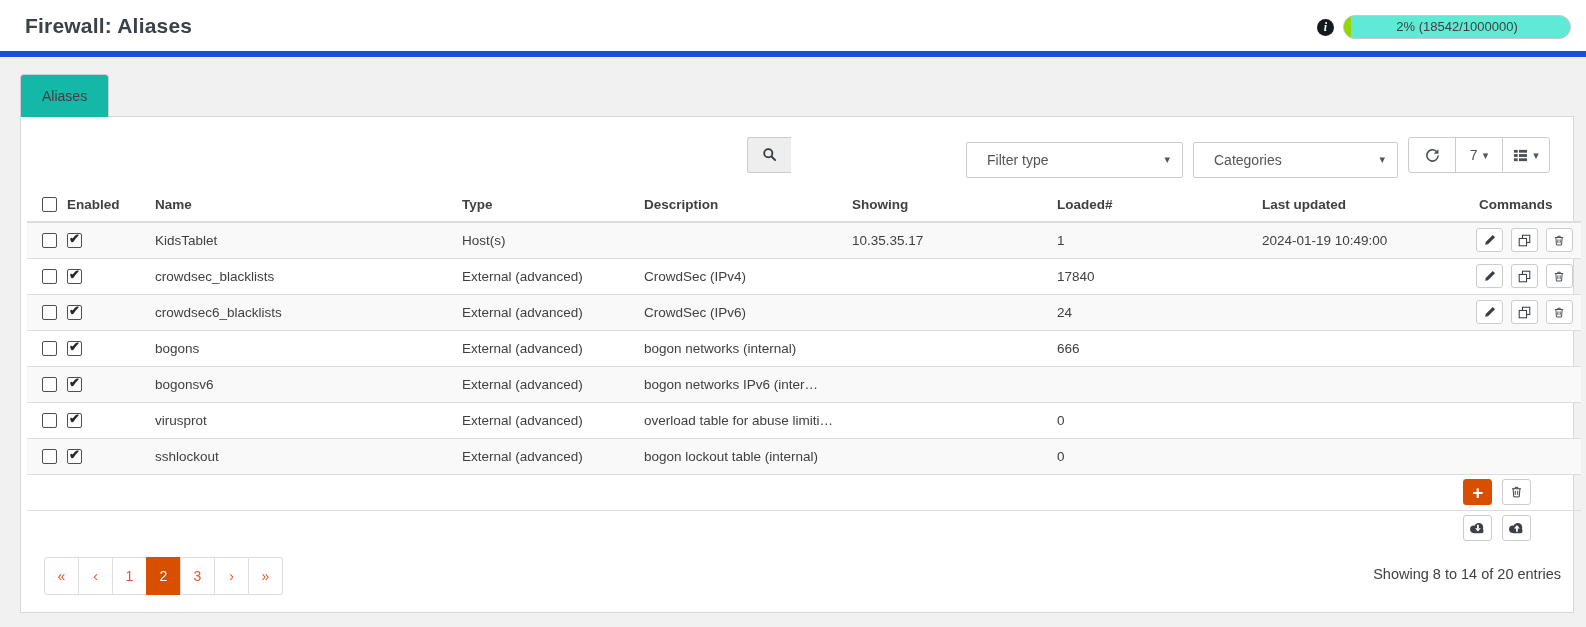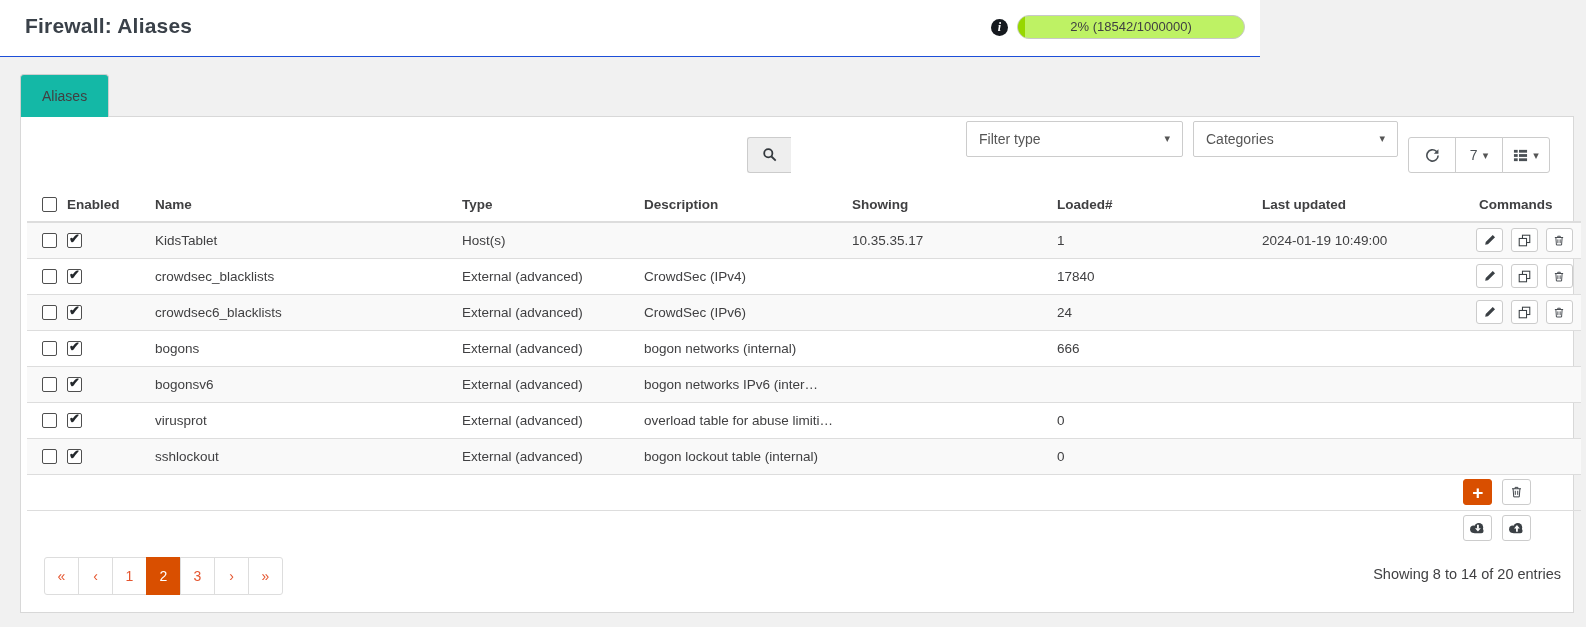--- a/index.html
+++ b/index.html
@@ -7,37 +7,37 @@
   body {
     font-family: "Liberation Sans", sans-serif;
     background: #f1f1f1;
     color: #404042;
     -webkit-font-smoothing: antialiased;
   }
   #app { position: relative; width: 1586px; height: 627px; overflow: hidden; }
 
   
   .topbar {
-    position: absolute; left:0; top:0; width:1260px; height:57px;
-    background:#ffffff; border-bottom:1px solid #1d4ed8;
+    position: absolute; left:0; top:0; width:1586px; height:57px;
+    background:#ffffff; border-bottom:6px solid #1d4ed8;
   }
   .page-title {
     position:absolute; left:25px; top:14px;
     font-size:21px; font-weight:bold; color:#3a4149; letter-spacing:.2px;
   }
   .usage-wrap { position:absolute; right:15px; top:15px; display:flex; align-items:center; }
   .info-icon {
     width:17px; height:17px; border-radius:50%;
     background:#15191e; color:#fff; display:inline-block;
     font-family:"Liberation Serif", serif; font-style:italic; font-weight:bold;
     font-size:12px; line-height:17px; text-align:center; margin-right:9px;
   }
   .progress {
     position:relative; width:228px; height:24px;
-    background:#bef264; border:1px solid #c8c8c8; border-radius:12px; overflow:hidden;
+    background:#5eead4; border:1px solid #c8c8c8; border-radius:12px; overflow:hidden;
   }
   .progress .bar { position:absolute; left:0; top:0; bottom:0; width:7px; background:#97d700; }
   .progress .label {
     position:absolute; inset:0; text-align:center; font-size:13px; line-height:22px; color:#404042;
   }
 
   
   .tabs { position:absolute; left:20px; top:74px; display:flex; z-index:3; }
   .tab {
     height:43px; padding:0 21px; display:flex; align-items:center;
@@ -64,23 +64,23 @@
     border-radius:3px 0 0 3px; display:flex; align-items:center; justify-content:center;
   }
   .search-input {
     flex:1; border:1px solid #cccccc; border-radius:0 3px 3px 0;
     font-family:"Liberation Sans", sans-serif; font-size:14px; color:#555;
     padding:0 10px; outline:none; min-width:0; background:#fff;
   }
   .search-input::placeholder { color:#9a9a9a; }
 
   .select-btn {
-    position:absolute; top:4px; height:36px; background:#fff;
+    position:absolute; top:25px; height:36px; background:#fff;
     border:1px solid #cccccc; border-radius:2px; font-size:14px; color:#555;
-    display:flex; align-items:center; padding:0 30px 0 12px; cursor:pointer;
+    display:flex; align-items:center; padding:0 30px 0 20px; cursor:pointer;
   }
   .select-btn .caret { position:absolute; right:12px; top:11px; }
   .caret { font-size:11px; color:#555; line-height:1; }
 
   .btn-group { position:absolute; left:1387px; top:20px; height:36px; display:flex; }
   .tool-btn {
     width:48px; height:36px; background:#fff; border:1px solid #cccccc;
     display:flex; align-items:center; justify-content:center; gap:5px;
     font-size:14px; color:#4a5055; cursor:pointer; margin-left:-1px;
   }

